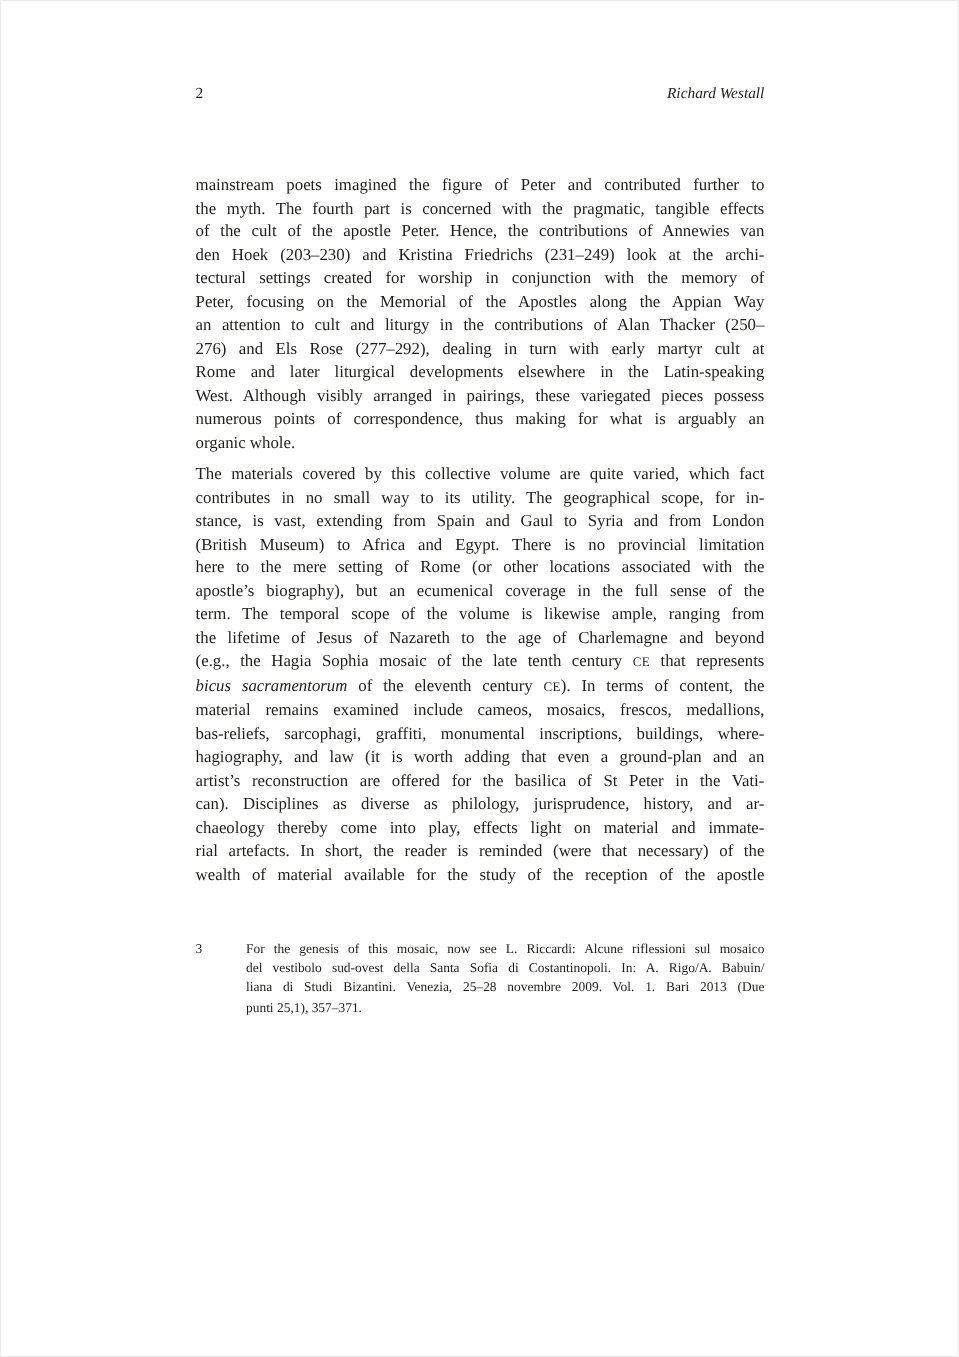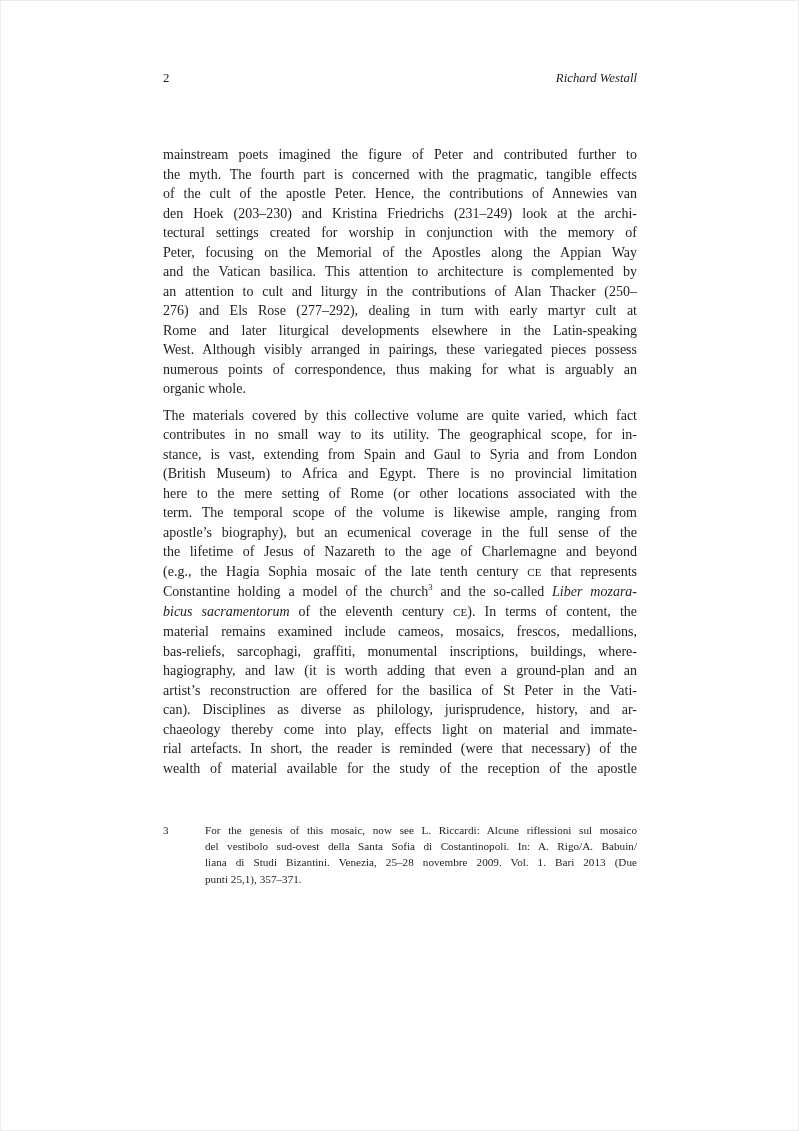--- a/index.html
+++ b/index.html
@@ -79,39 +79,37 @@
   </div>
 
   <div class="body-text" id="paragraphs">
       <div class="para">
         <div class="line"><span>mainstream poets imagined the figure of Peter and contributed further to</span></div>
         <div class="line"><span>the myth. The fourth part is concerned with the pragmatic, tangible effects</span></div>
         <div class="line"><span>of the cult of the apostle Peter. Hence, the contributions of Annewies van</span></div>
         <div class="line"><span>den Hoek (203–230) and Kristina Friedrichs (231–249) look at the archi-</span></div>
         <div class="line"><span>tectural settings created for worship in conjunction with the memory of</span></div>
         <div class="line"><span>Peter, focusing on the Memorial of the Apostles along the Appian Way</span></div>
-        <div class="line"><span>and the Vatican basilica. This attention to architecture is complemented by</span></div>
         <div class="line"><span>an attention to cult and liturgy in the contributions of Alan Thacker (250–</span></div>
         <div class="line"><span>276) and Els Rose (277–292), dealing in turn with early martyr cult at</span></div>
         <div class="line"><span>Rome and later liturgical developments elsewhere in the Latin-speaking</span></div>
         <div class="line"><span>West. Although visibly arranged in pairings, these variegated pieces possess</span></div>
         <div class="line"><span>numerous points of correspondence, thus making for what is arguably an</span></div>
         <div class="line last"><span>organic whole.</span></div>
       </div>
       <div class="para">
         <div class="line"><span>The materials covered by this collective volume are quite varied, which fact</span></div>
         <div class="line"><span>contributes in no small way to its utility. The geographical scope, for in-</span></div>
         <div class="line"><span>stance, is vast, extending from Spain and Gaul to Syria and from London</span></div>
         <div class="line"><span>(British Museum) to Africa and Egypt. There is no provincial limitation</span></div>
         <div class="line"><span>here to the mere setting of Rome (or other locations associated with the</span></div>
+        <div class="line"><span>apostle’s biography), but an ecumenical coverage in the full sense of the</span></div>
         <div class="line"><span>term. The temporal scope of the volume is likewise ample, ranging from</span></div>
-        <div class="line"><span>apostle’s biography), but an ecumenical coverage in the full sense of the</span></div>
         <div class="line"><span>the lifetime of Jesus of Nazareth to the age of Charlemagne and beyond</span></div>
         <div class="line"><span>(e.g., the Hagia Sophia mosaic of the late tenth century </span><span class="sc">CE</span><span> that represents</span></div>
-        <div class="line"><span>Constantine holding a model of the church</span><span class="sup">3</span><span> and the so-called </span><span class="it">Liber mozara-</span></div>
         <div class="line"><span class="it">bicus sacramentorum</span><span> of the eleventh century </span><span class="sc">CE</span><span>). In terms of content, the</span></div>
         <div class="line"><span>material remains examined include cameos, mosaics, frescos, medallions,</span></div>
         <div class="line"><span>bas-reliefs, sarcophagi, graffiti, monumental inscriptions, buildings, where-</span></div>
         <div class="line"><span>hagiography, and law (it is worth adding that even a ground-plan and an</span></div>
         <div class="line"><span>artist’s reconstruction are offered for the basilica of St Peter in the Vati-</span></div>
         <div class="line"><span>can). Disciplines as diverse as philology, jurisprudence, history, and ar-</span></div>
         <div class="line"><span>chaeology thereby come into play, effects light on material and immate-</span></div>
         <div class="line"><span>rial artefacts. In short, the reader is reminded (were that necessary) of the</span></div>
         <div class="line"><span>wealth of material available for the study of the reception of the apostle</span></div>
       </div>

